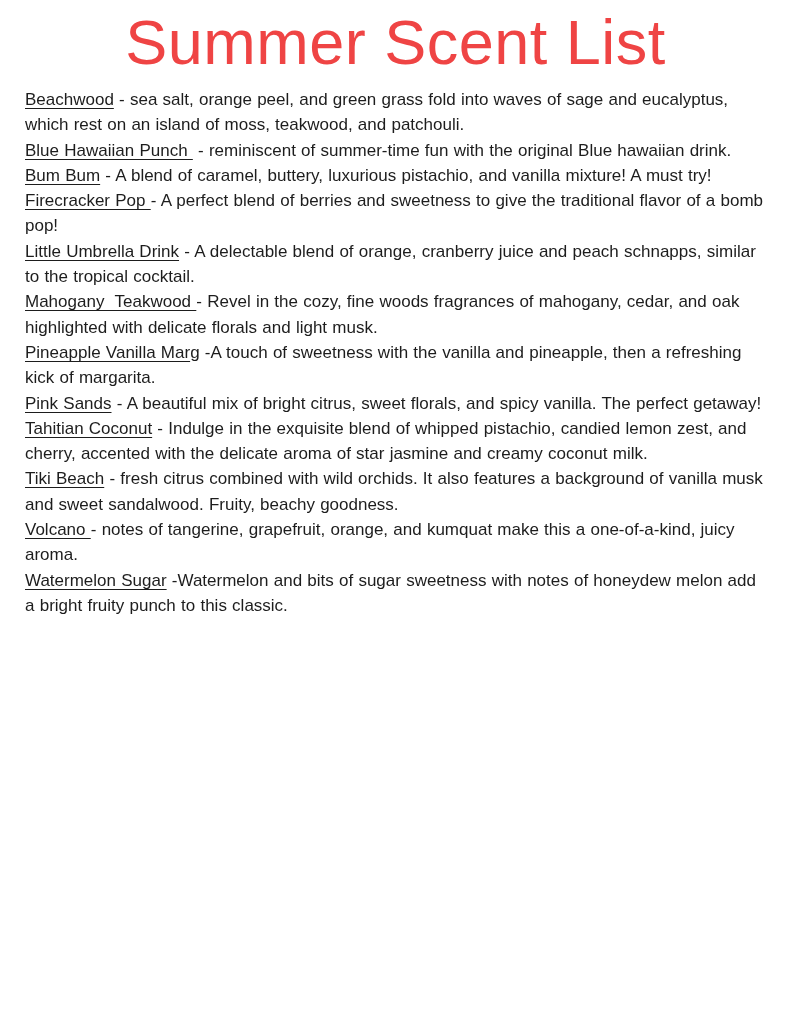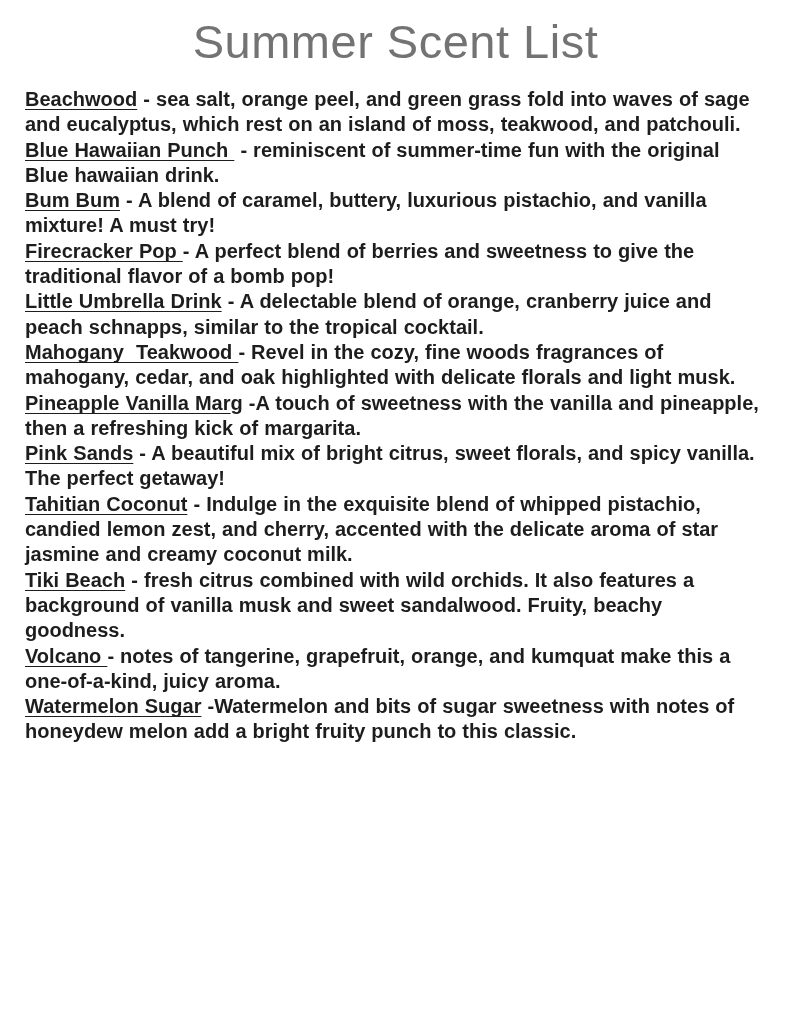--- a/index.html
+++ b/index.html
@@ -13,30 +13,29 @@
     color: #1d1d1d;
   }
   .page {
     width: 791px;
     height: 1024px;
     padding: 0 25px;
   }
   .doc-title {
     margin: 10px 0 13px 0;
     text-align: center;
-    font-size: 47px;
+    font-size: 63px;
     line-height: 64px;
     font-weight: 500;
     letter-spacing: 0.5px;
-    color: #737373;
+    color: #ef4444;
   }
   .scent-list {
-    font-size: 20px;
+    font-size: 17px;
     line-height: 25.3px;
-    font-weight: bold;
   }
   .scent-entry {
     margin: 0;
     padding: 0;
     white-space: pre-wrap;       
     word-spacing: 0.5px;
   }
   .scent-name {
     text-decoration: underline;
     text-decoration-thickness: 1.4px;

